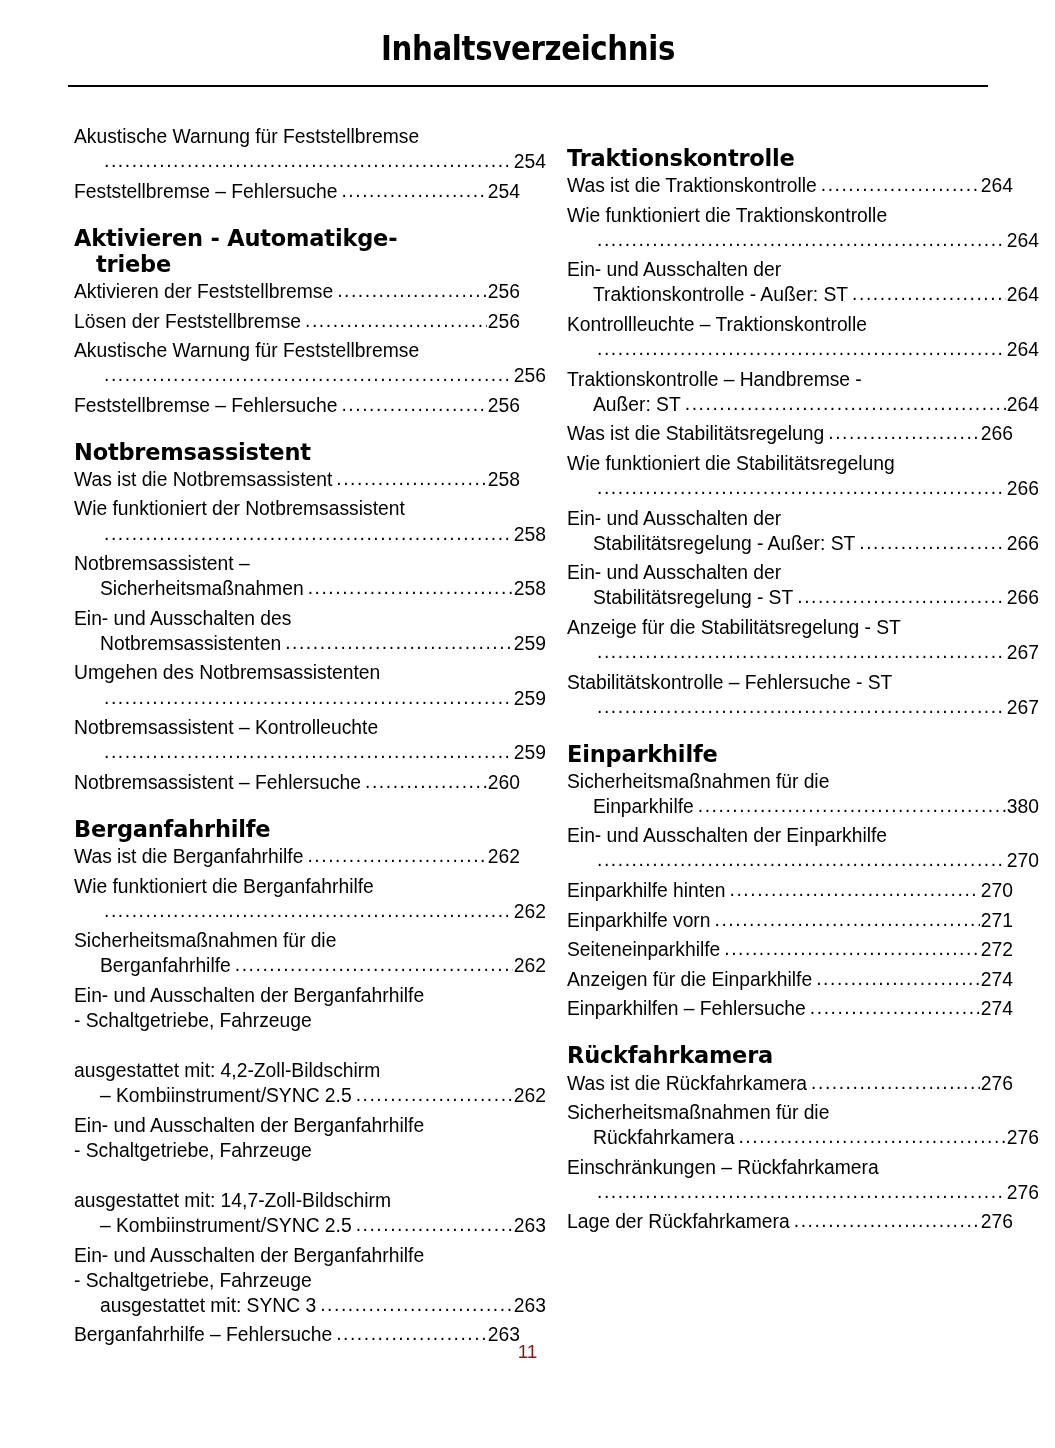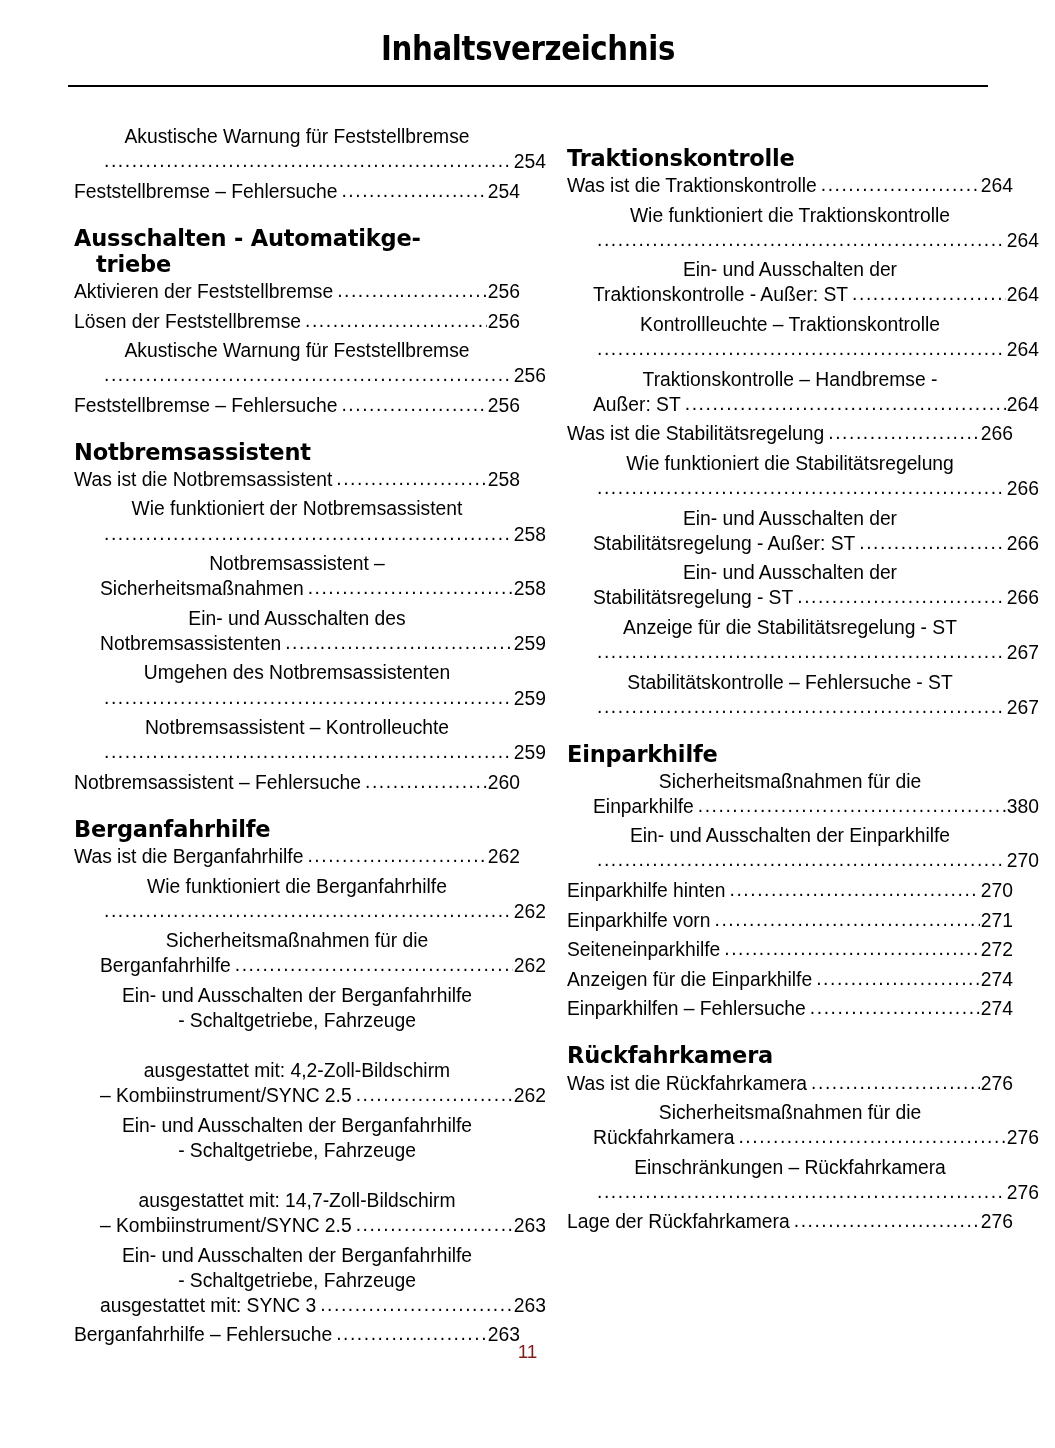--- a/index.html
+++ b/index.html
@@ -86,21 +86,20 @@
 
   
   .entry {
     font-family: "Liberation Sans", sans-serif;
     font-size: 19.3px;
     line-height: 1.30;
     margin: 0 0 4.5px 0;
     padding: 0;
     position: relative;
     word-spacing: -0.1px;
-    text-align: center;
   }
   
   .entry .txt {
     display: block;
     padding-left: 26px;
     text-indent: -26px;
   }
 
   
   .leaderline {
@@ -163,21 +162,21 @@
             <span class="pnum">254</span>
           </div>
         </div>
         <div class="entry">
           <div class="leaderline">
             <span class="inline-label">Feststellbremse – Fehlersuche</span>
             <span class="lead"></span>
             <span class="pnum">254</span>
           </div>
         </div>
-        <div class="section-head sec-head-mb sec-gap-top"><span>Ausschalten - Automatikge-</span><span class="cont">triebe</span></div>
+        <div class="section-head sec-head-mb sec-gap-top"><span>Aktivieren - Automatikge-</span><span class="cont">triebe</span></div>
         <div class="entry">
           <div class="leaderline">
             <span class="inline-label">Aktivieren der Feststellbremse</span>
             <span class="lead"></span>
             <span class="pnum">256</span>
           </div>
         </div>
         <div class="entry">
           <div class="leaderline">
             <span class="inline-label">Lösen der Feststellbremse</span>

